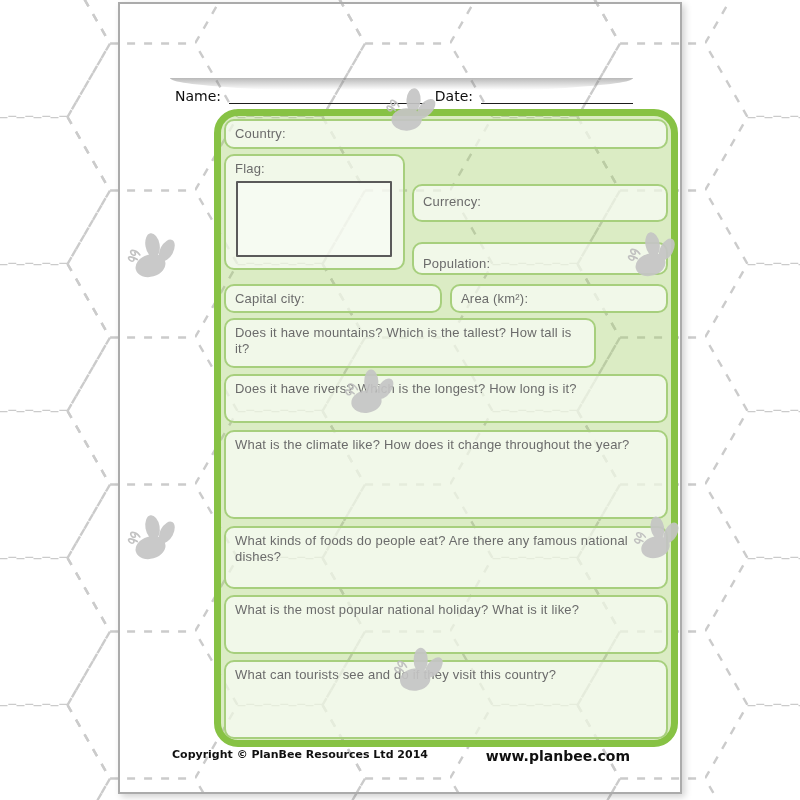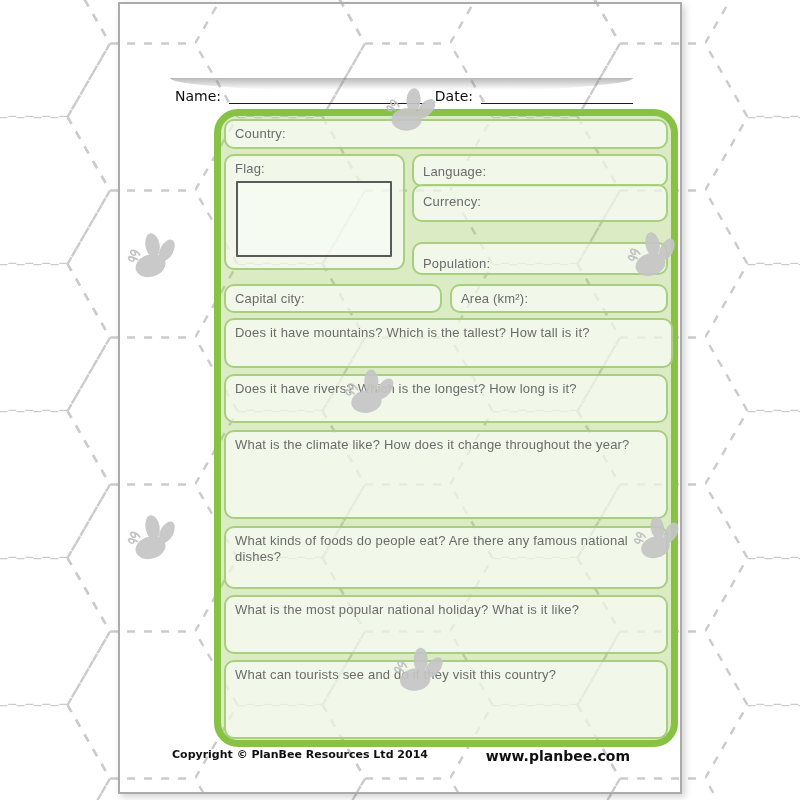--- a/index.html
+++ b/index.html
@@ -32,21 +32,21 @@
        color:#6b6b6b;font-size:13px;letter-spacing:.2px;line-height:1.25;}
   .b-country{left:3px;top:3px;width:444px;height:30px;}
   .b-flag{left:3px;top:38px;width:181px;height:116px;}
   .flagrect{position:absolute;left:10px;top:25px;width:156px;height:76px;box-sizing:border-box;
             border:2px solid #5a5a5a;background:rgba(255,255,255,.4);border-radius:1px;}
   .b-lang{left:191px;top:38px;width:256px;height:33px;padding-top:8px;}
   .b-curr{left:191px;top:68px;width:256px;height:38px;padding-top:8px;}
   .b-pop{left:191px;top:126px;width:256px;height:33px;padding-top:12px;}
   .b-capital{left:3px;top:168px;width:218px;height:29px;}
   .b-area{left:229px;top:168px;width:218px;height:29px;}
-  .b-q0{left:3px;top:202px;width:449px;height:50px;}
+  .b-q0{left:3px;top:202px;width:372px;height:50px;}
   .b-q1{left:3px;top:258px;width:444px;height:49px;}
   .b-q2{left:3px;top:314px;width:444px;height:89px;}
   .b-q3{left:3px;top:410px;width:444px;height:63px;}
   .b-q4{left:3px;top:479px;width:444px;height:59px;}
   .b-q5{left:3px;top:544px;width:444px;height:79px;}
   
   .footer{position:absolute;left:52px;right:50px;top:744px;display:flex;justify-content:space-between;
           align-items:flex-start;font-family:"DejaVu Sans",sans-serif;font-weight:700;color:#101010;z-index:3;}
   .footer .copy{font-size:11px;}
   .footer .site{font-size:14px;}
@@ -95,23 +95,20 @@
     <div class="form">
       <div class="box b-country">
         <span>Country:</span>
       </div>
 
       <div class="box b-flag">
         <span>Flag:</span>
         <div class="flagrect"></div>
       </div>
 
-      <div class="box b-lang">
-        <span>Language:</span>
-      </div>
       <div class="box b-curr">
         <span>Currency:</span>
       </div>
       <div class="box b-pop">
         <span>Population:</span>
       </div>
 
       <div class="box b-capital">
         <span>Capital city:</span>
       </div>

